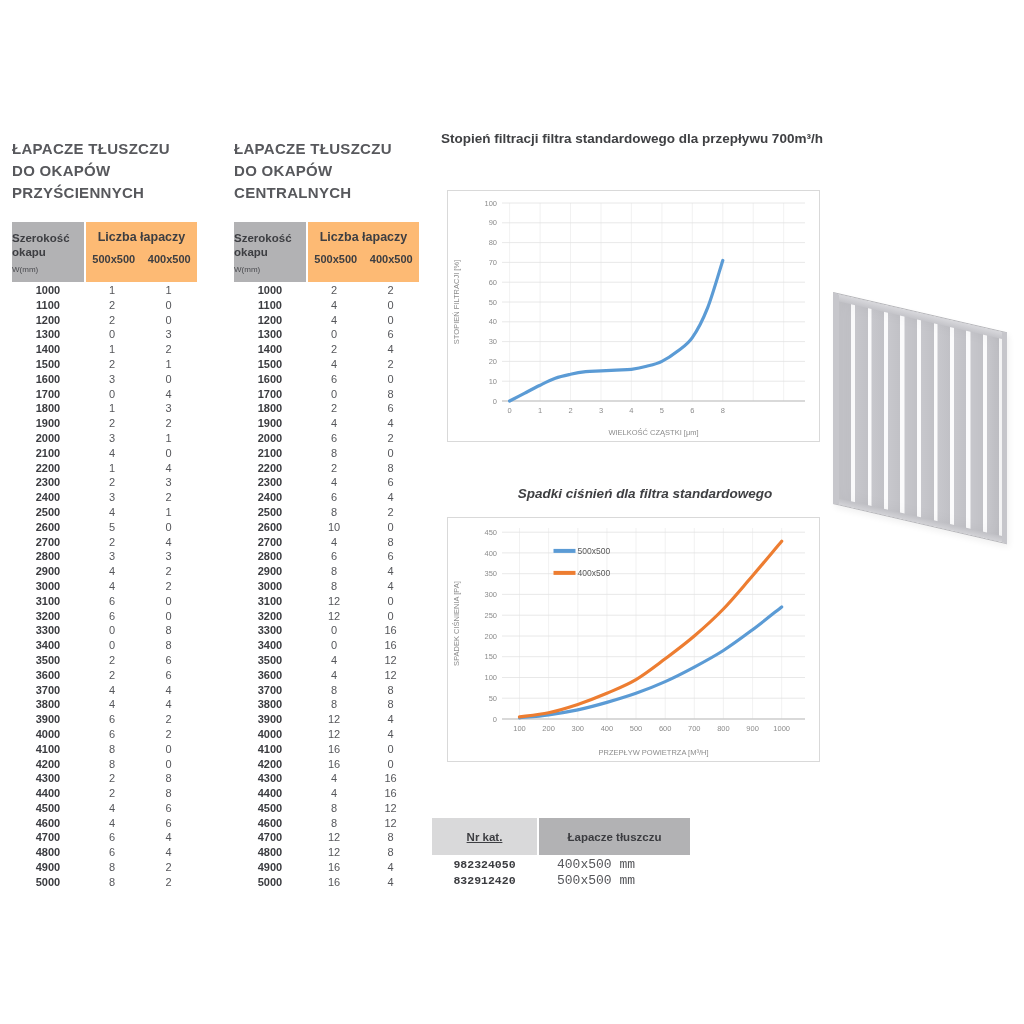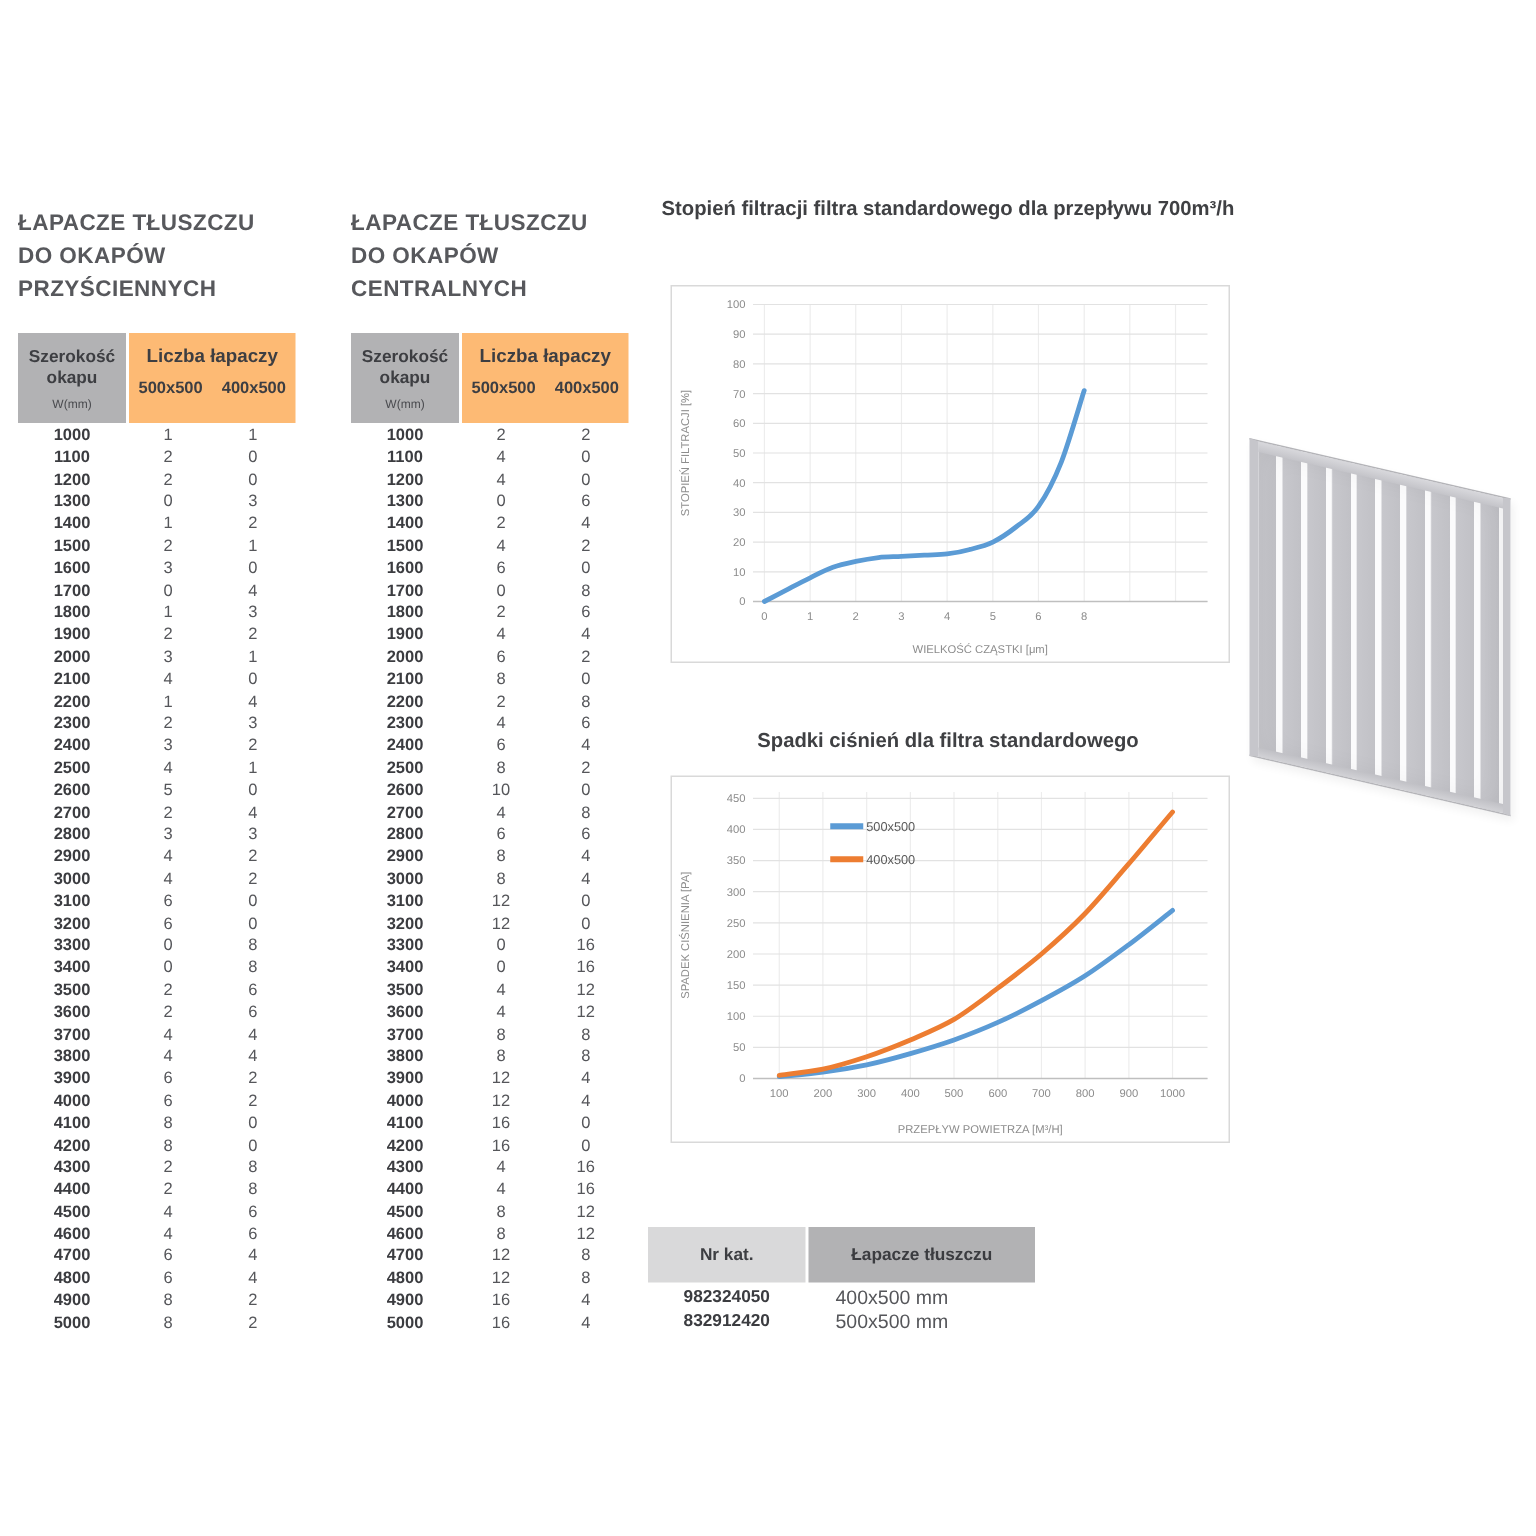--- a/index.html
+++ b/index.html
@@ -2,43 +2,43 @@
 <html><head>
 <meta charset="utf-8">
 <style>
   html,body{margin:0;padding:0;background:#ffffff;}
   .page{position:relative;width:1024px;height:1024px;background:#ffffff;overflow:hidden;
         font-family:"Liberation Sans",sans-serif;}
   .block-title{position:absolute;font-size:15px;font-weight:bold;color:#57585c;
                line-height:22px;letter-spacing:.3px;}
   .size-table{position:absolute;width:185px;}
   .thead{display:flex;height:60px;margin-bottom:1px;}
-  .th-col1{width:72px;background:#b2b2b4;color:#3d3e42;text-align:center;
+  .th-col1{width:72px;background:#b2b2b4;color:#3d3e42;text-align:left;
            font-size:11.5px;font-weight:600;padding-top:9px;box-sizing:border-box;line-height:14px;}
   .th-col1 .wmm{font-size:8px;font-weight:normal;color:#4a4b4f;margin-top:4px;}
   .th-right{width:111px;margin-left:2px;background:#fdba74;color:#3d3e42;box-sizing:border-box;}
   .th-group{text-align:center;font-size:12.5px;font-weight:600;padding-top:8px;}
   .th-sub{display:flex;margin-top:9px;}
   .th-sub span{width:50%;text-align:center;font-size:11px;font-weight:600;}
   .tbody .tr{display:flex;height:14.8px;line-height:14.8px;}
   .tbody .tr span{display:block;text-align:center;font-size:11px;color:#55565a;}
   .tbody .tr span:nth-child(1){width:72px;font-weight:bold;color:#3b3c40;}
   .tbody .tr span:nth-child(2){width:56px;}
   .tbody .tr span:nth-child(3){width:57px;}
   .chart-title{position:absolute;width:400px;text-align:center;font-size:13.5px;
                font-weight:600;color:#3f4043;}
   .chart-box{position:absolute;background:#ffffff;border:1px solid #d9d9d9;}
   svg text{font-family:"Liberation Sans",sans-serif;}
   .cat-table{position:absolute;width:258px;}
   .cat-head{display:flex;height:37px;}
   .cat-h1{width:105px;background:#d9d9da;color:#3d3e42;font-size:11.5px;font-weight:600;
-          display:flex;align-items:center;justify-content:center;}
+          display:flex;align-items:center;justify-content:center;text-decoration:underline;}
   .cat-h2{width:151px;margin-left:2px;background:#b2b2b4;color:#3b3c40;font-size:11.5px;
           font-weight:600;display:flex;align-items:center;justify-content:center;}
-  .cat-body{margin-top:2px;}
+  .cat-body{margin-top:2px;font-family:Liberation Mono, monospace;}
   .cat-body .tr{display:flex;height:16px;line-height:16px;}
   .cat-body .tr span:nth-child(1){width:105px;text-align:center;font-weight:bold;
           font-size:11.5px;color:#3b3c40;}
   .cat-body .tr span:nth-child(2){width:153px;text-align:left;padding-left:20px;
           box-sizing:border-box;font-size:13px;color:#55565a;}
   .product{position:absolute;left:833px;top:292px;width:174px;height:212px;}
   .filter-panel{width:100%;height:100%;transform:skewY(13deg);transform-origin:top left;
       border:1px solid #b4b4b8;border-left:6px solid #c6c6cb;border-right:5px solid #c6c6cb;
       box-sizing:border-box;box-shadow:inset 0 0 20px rgba(0,0,0,0.07),2px 3px 6px rgba(0,0,0,0.06);
       background:repeating-linear-gradient(90deg,#c7c7cc 0px,#c1c1c6 12px,#fbfbfc 12px,#fbfbfc 15.5px,#c7c7cc 16.5px);}
@@ -553,21 +553,21 @@
         <text x="183.4" y="222.0" text-anchor="middle" fill="#8c8c8c" font-size="7.5">4</text>
         <text x="213.9" y="222.0" text-anchor="middle" fill="#8c8c8c" font-size="7.5">5</text>
         <text x="244.3" y="222.0" text-anchor="middle" fill="#8c8c8c" font-size="7.5">6</text>
         <text x="274.8" y="222.0" text-anchor="middle" fill="#8c8c8c" font-size="7.5">8</text>
         <text x="205.5" y="244" text-anchor="middle" fill="#8c8c8c" font-size="7.5">WIELKOŚĆ CZĄSTKI [μm]</text>
         <text x="11" y="111.0" text-anchor="middle" fill="#8c8c8c" font-size="7.5" transform="rotate(-90 11 111.0)">STOPIEŃ FILTRACJI [%]</text>
         <path d="M61.6 210.0C64.2 208.7 71.8 204.7 76.8 202.1C81.9 199.4 87.0 196.6 92.1 194.2C97.1 191.7 102.2 189.0 107.3 187.2C112.4 185.4 117.4 184.4 122.5 183.3C127.6 182.2 132.7 181.3 137.7 180.7C142.8 180.1 147.9 180.2 153.0 179.9C158.0 179.6 163.1 179.4 168.2 179.1C173.3 178.8 178.3 178.9 183.4 178.3C188.5 177.7 193.6 176.7 198.6 175.3C203.7 174.0 208.8 172.9 213.9 170.4C218.9 167.9 224.0 164.5 229.1 160.5C234.2 156.5 239.3 153.9 244.3 146.6C249.4 139.4 254.5 129.8 259.6 116.9C264.6 104.1 272.2 77.3 274.8 69.4" fill="none" stroke="#5B9BD5" stroke-width="3.2" stroke-linecap="round" stroke-linejoin="round"></path>
       </svg>
   </div>
 
-  <div class="chart-title" style="left:432px;top:486px;">Spadki ciśnień dla filtra standardowego</div>
+  <div class="chart-title" style="left:445px;top:486px;font-style:italic;">Spadki ciśnień dla filtra standardowego</div>
   <div class="chart-box" style="left:447px;top:517px;width:371px;height:243px;">
     <svg width="371" height="243" viewBox="0 0 371 243">
         <line x1="71.5" y1="10" x2="71.5" y2="201" stroke="#ededed" stroke-width="0.8"></line>
         <line x1="100.6" y1="10" x2="100.6" y2="201" stroke="#ededed" stroke-width="0.8"></line>
         <line x1="129.8" y1="10" x2="129.8" y2="201" stroke="#ededed" stroke-width="0.8"></line>
         <line x1="158.9" y1="10" x2="158.9" y2="201" stroke="#ededed" stroke-width="0.8"></line>
         <line x1="188.0" y1="10" x2="188.0" y2="201" stroke="#ededed" stroke-width="0.8"></line>
         <line x1="217.2" y1="10" x2="217.2" y2="201" stroke="#ededed" stroke-width="0.8"></line>
         <line x1="246.3" y1="10" x2="246.3" y2="201" stroke="#ededed" stroke-width="0.8"></line>
         <line x1="275.4" y1="10" x2="275.4" y2="201" stroke="#ededed" stroke-width="0.8"></line>

